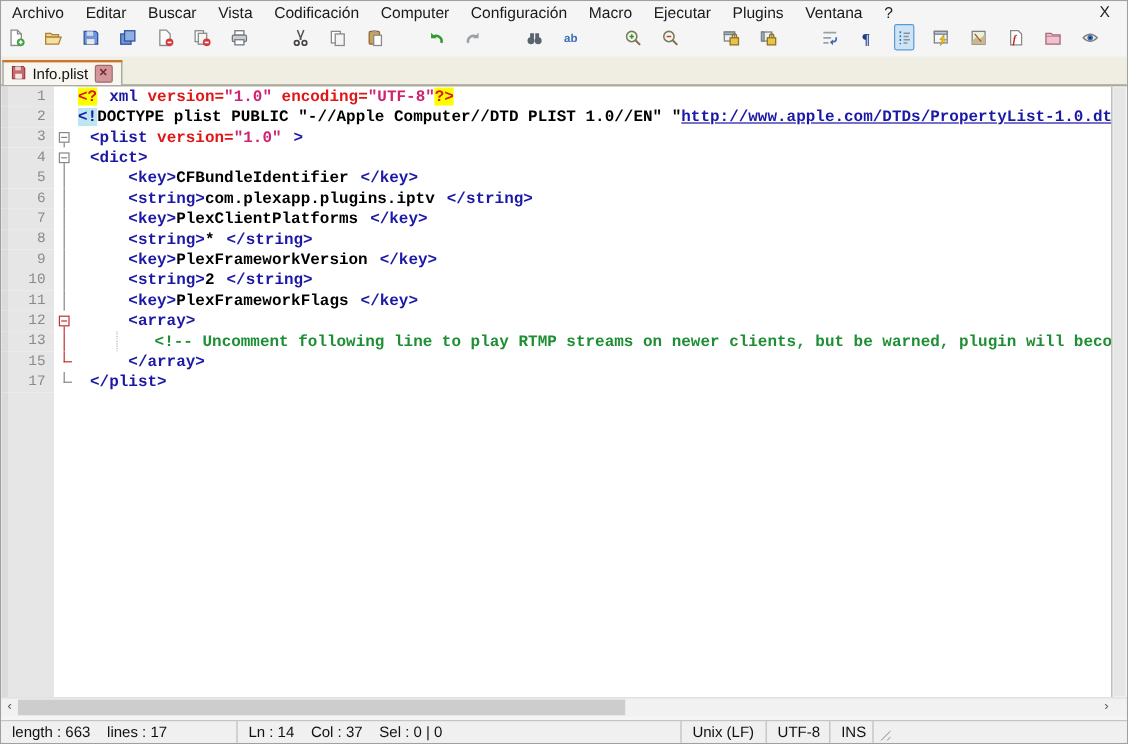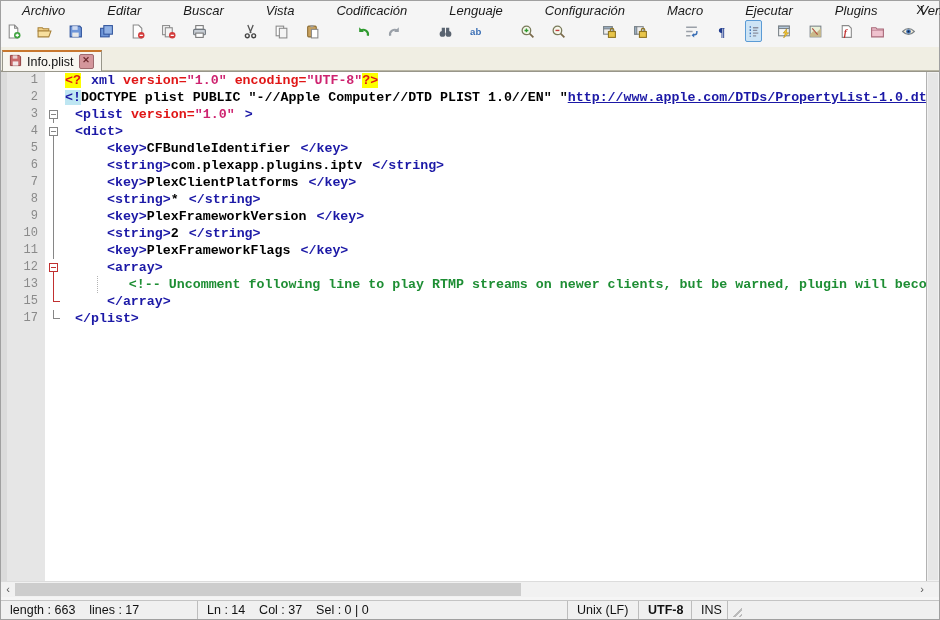--- a/index.html
+++ b/index.html
@@ -2,21 +2,21 @@
 <html style="--c-chrome_bg: #F5F5F5; --c-tabbar_bg: #F0EEE3; --c-tab_active_bg: #F8F6F0; --c-tab_accent: #C8772E; --c-editor_bg: #FFFFFF; --c-margin_bg: #E6E6E6; --c-margin_strip: #DBDBDB; --c-line_number: #8A8A8A; --c-current_line: #E3E7F8; --c-tag: #1B18A6; --c-attr: #E01616; --c-value: #CE2470; --c-comment: #1E8E34; --c-pi_bg: #FDFF00; --c-bang_bg: #BEE6F2; --c-link: #1B18A6; --c-fold: #868686; --c-fold_red: #C03030; --c-status_bg: #F0F0F0; --c-scroll_track: #F1F1F1; --c-scroll_thumb: #CDCDCD;"><head>
 <meta charset="utf-8">
 <style>
   html,body{margin:0;padding:0;width:940px;height:620px;overflow:hidden;
     font-family:"Liberation Sans",sans-serif;background:#fff;}
   #window{position:absolute;inset:0;border:1px solid #A0A0A0;box-sizing:border-box;
     display:flex;flex-direction:column;background:var(--c-chrome_bg);}
   
   .menubar{height:19px;display:flex;align-items:center;position:relative;
     background:var(--c-chrome_bg);font-size:13px;color:#1a1a1a;}
-  .menu-item{padding:1px 21px;cursor:default;font-style:italic;}
+  .menu-item{padding:1px 9px;cursor:default;}
   .win-close{position:absolute;right:10px;top:1px;font-size:13px;color:#222;
     padding:0 4px;cursor:default;}
   
   .toolbar{height:27px;display:flex;padding-left:3px;
     background:var(--c-chrome_bg);gap:12px;}
   .tbtn{width:22px;height:22px;display:flex;align-items:center;justify-content:center;
     margin:0 1px;border:1px solid transparent;border-radius:2px;box-sizing:border-box;}
   .tbtn.active{background:#CDE4F5;border-color:#5B9BD5;}
   .tbtn svg{display:block;}
   .tsep{width:1px;height:17px;background:#c6c6c6;margin:0 4px;}
@@ -92,21 +92,21 @@
 <body>
 
 <div id="window">
   <div class="menubar">
 
     <span class="menu-item">Archivo</span>
       <span class="menu-item">Editar</span>
       <span class="menu-item">Buscar</span>
       <span class="menu-item">Vista</span>
       <span class="menu-item">Codificación</span>
-      <span class="menu-item">Lenguaje</span>
+      <span class="menu-item">Computer</span>
       <span class="menu-item">Configuración</span>
       <span class="menu-item">Macro</span>
       <span class="menu-item">Ejecutar</span>
       <span class="menu-item">Plugins</span>
       <span class="menu-item">Ventana</span>
       <span class="menu-item">?</span>
       <span class="win-close">X</span>
   </div>
 
   <div class="toolbar">
@@ -456,19 +456,19 @@
     <div class="harrow right">›</div>
   </div>
 
   <div class="gap-strip"></div>
 
   <div class="statusbar">
 
       <div class="status-cell" style="width: 197px; flex: 0 0 auto;">length : 663    lines : 17</div>
       <div class="status-cell" style="width: 370px; flex: 0 0 auto;">Ln : 14    Col : 37    Sel : 0 | 0</div>
       <div class="status-cell" style="width: 71px; flex: 0 0 auto;">Unix (LF)</div>
-      <div class="status-cell" style="width: 53px; flex: 0 0 auto; font-weight: bold;">UTF-8</div>
+      <div class="status-cell" style="width: 53px; flex: 0 0 auto;">UTF-8</div>
       <div class="status-cell" style="width: 36px; flex: 0 0 auto;">INS</div>
       <div class="size-grip">
         <i></i>
       </div>
   </div>
 </div>
 
 </body></html>

